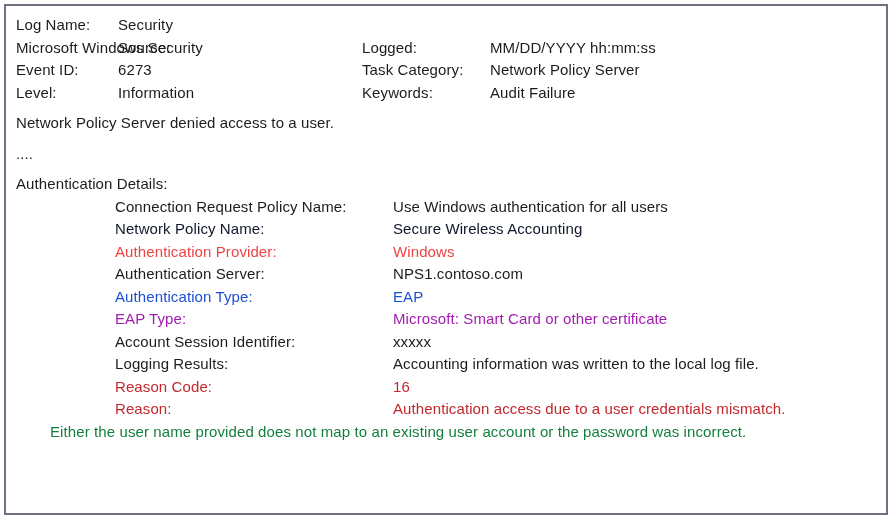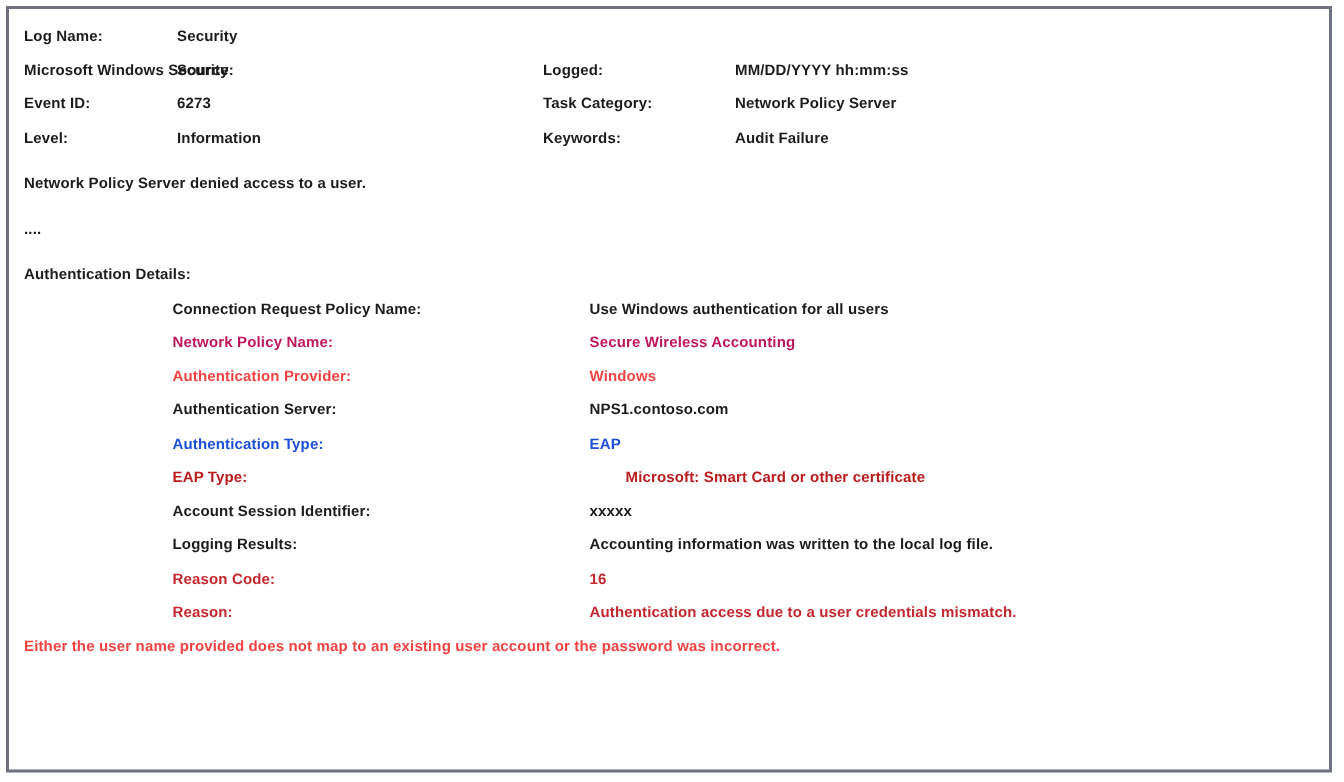--- a/index.html
+++ b/index.html
@@ -16,25 +16,24 @@
     top: 4px;
     width: 884px;
     height: 511px;
     border: 2px solid #6D7180;
     background: #ffffff;
     box-sizing: border-box;
     overflow: hidden;
   }
   .content {
     padding: 8px 10px 0 10px;
-    font-size: 10px;
+    font-size: 15px;
     line-height: 22.5px;
     color: #1c1c1c;
     letter-spacing: 0.1px;
-    font-weight: bold;
   }
   .hdr-row {
     display: grid;
     grid-template-columns: 102px 244px 128px auto;
     white-space: nowrap;
   }
   .para { margin-top: 8px; white-space: nowrap; }
   .detail-row {
     display: grid;
     grid-template-columns: 278px auto;
@@ -79,37 +78,37 @@
 
     <div class="para">Network Policy Server denied access to a user.</div>
     <div class="para">....</div>
     <div class="para">Authentication Details:</div>
 
     <div>
       <div class="detail-row" style="color: rgb(28, 28, 28);">
         <span class="cell">Connection Request Policy Name:</span>
         <span class="cell">Use Windows authentication for all users</span>
       </div>
-      <div class="detail-row" style="color: #be185d;">
+      <div class="detail-row" style="color: #0f172a;">
         <span class="cell">Network Policy Name:</span>
         <span class="cell">Secure Wireless Accounting</span>
       </div>
       <div class="detail-row" style="color: #ef4444;">
         <span class="cell">Authentication Provider:</span>
         <span class="cell">Windows</span>
       </div>
       <div class="detail-row" style="color: rgb(28, 28, 28);">
         <span class="cell">Authentication Server:</span>
         <span class="cell">NPS1.contoso.com</span>
       </div>
       <div class="detail-row" style="color: #1d4ed8;">
         <span class="cell">Authentication Type:</span>
         <span class="cell">EAP</span>
       </div>
-      <div class="detail-row" style="color: #b91c1c; gap: 24px;">
+      <div class="detail-row" style="color: #a21caf;">
         <span class="cell">EAP Type:</span>
         <span class="cell">Microsoft: Smart Card or other certificate</span>
       </div>
       <div class="detail-row" style="color: rgb(28, 28, 28);">
         <span class="cell">Account Session Identifier:</span>
         <span class="cell">xxxxx</span>
       </div>
       <div class="detail-row" style="color: rgb(28, 28, 28);">
         <span class="cell">Logging Results:</span>
         <span class="cell">Accounting information was written to the local log file.</span>
@@ -117,16 +116,16 @@
       <div class="detail-row" style="color: rgb(194, 40, 46);">
         <span class="cell">Reason Code:</span>
         <span class="cell">16</span>
       </div>
       <div class="detail-row" style="color: rgb(194, 40, 46);">
         <span class="cell">Reason:</span>
         <span class="cell">Authentication access due to a user credentials mismatch.</span>
       </div>
     </div>
 
-    <div class="footer-line" style="color: #ef4444;">Either the user name provided does not map to an existing user account or the password was incorrect.</div>
+    <div class="footer-line" style="color: #15803d; margin-left: 34px;">Either the user name provided does not map to an existing user account or the password was incorrect.</div>
 
   </div>
 </div>
 
 </body></html>

